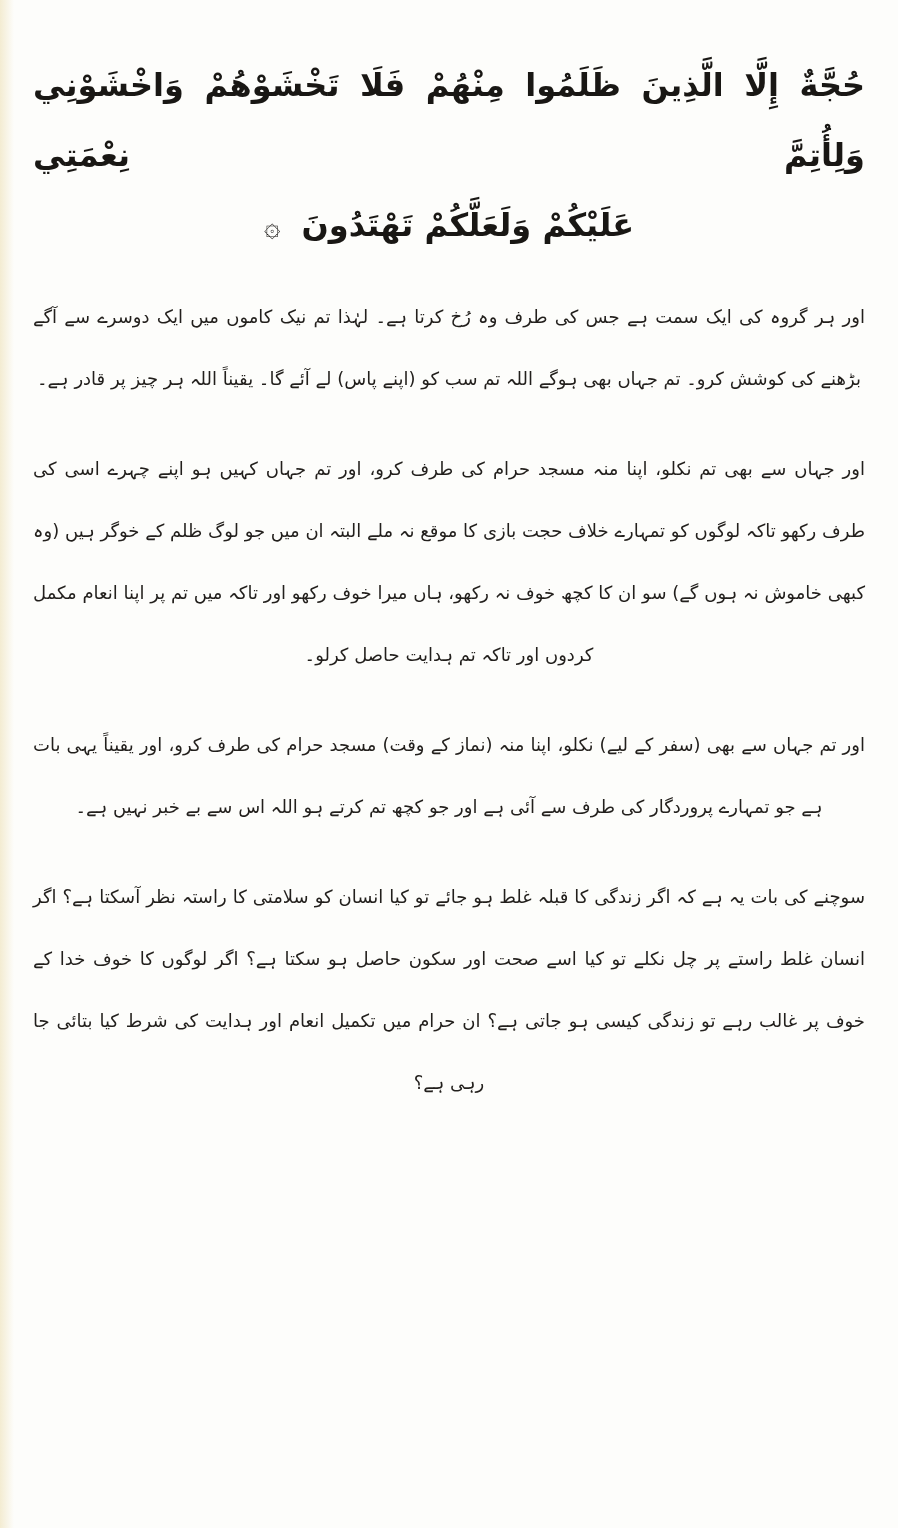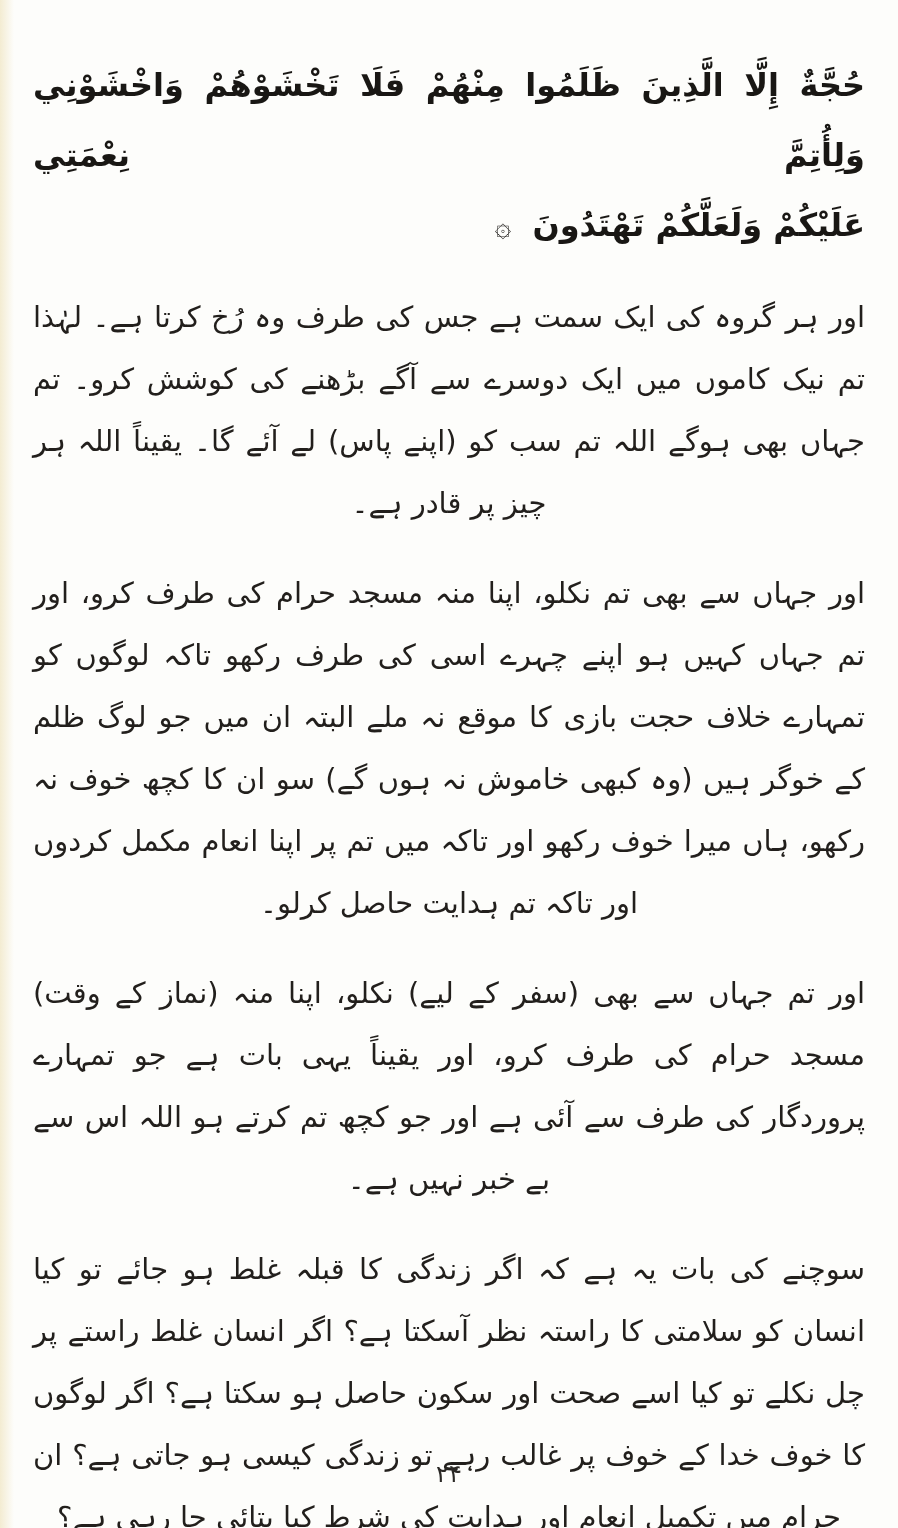--- a/index.html
+++ b/index.html
@@ -37,29 +37,30 @@
     font-size: 32px;
     line-height: 70px;
     letter-spacing: 0.5px;
     color: #191714;
   }
   .verse-line-1 {
     text-align: justify;
     text-align-last: justify;
   }
   .verse-line-2 {
+    text-align: center;
   }
   .ayah-marker {
     font-weight: 400;
     font-size: 28px;
     padding-right: 10px;
   }
   .para {
     direction: rtl;
-    font-size: 29px;
+    font-size: 18px;
     line-height: 62px;
     text-align: justify;
     text-align-last: center;
     margin: 0;
     color: #221f1c;
   }
   .para + .para { margin-top: 28px; }
   .verse-block + .para { margin-top: 24px; }
   .page-number {
     position: absolute;
@@ -88,14 +89,13 @@
     <p class="para" lang="ur">اور ہر گروہ کی ایک سمت ہے جس کی طرف وہ رُخ کرتا ہے۔ لہٰذا تم نیک کاموں میں ایک دوسرے سے آگے بڑھنے کی کوشش کرو۔ تم جہاں بھی ہوگے اللہ تم سب کو (اپنے پاس) لے آئے گا۔ یقیناً اللہ ہر چیز پر قادر ہے۔</p>
 
     <p class="para" lang="ur">اور جہاں سے بھی تم نکلو، اپنا منہ مسجد حرام کی طرف کرو، اور تم جہاں کہیں ہو اپنے چہرے اسی کی طرف رکھو تاکہ لوگوں کو تمہارے خلاف حجت بازی کا موقع نہ ملے البتہ ان میں جو لوگ ظلم کے خوگر ہیں (وہ کبھی خاموش نہ ہوں گے) سو ان کا کچھ خوف نہ رکھو، ہاں میرا خوف رکھو اور تاکہ میں تم پر اپنا انعام مکمل کردوں اور تاکہ تم ہدایت حاصل کرلو۔</p>
 
     <p class="para" lang="ur">اور تم جہاں سے بھی (سفر کے لیے) نکلو، اپنا منہ (نماز کے وقت) مسجد حرام کی طرف کرو، اور یقیناً یہی بات ہے جو تمہارے پروردگار کی طرف سے آئی ہے اور جو کچھ تم کرتے ہو اللہ اس سے بے خبر نہیں ہے۔</p>
 
     <p class="para" lang="ur">سوچنے کی بات یہ ہے کہ اگر زندگی کا قبلہ غلط ہو جائے تو کیا انسان کو سلامتی کا راستہ نظر آسکتا ہے؟ اگر انسان غلط راستے پر چل نکلے تو کیا اسے صحت اور سکون حاصل ہو سکتا ہے؟ اگر لوگوں کا خوف خدا کے خوف پر غالب رہے تو زندگی کیسی ہو جاتی ہے؟ ان حرام میں تکمیل انعام اور ہدایت کی شرط کیا بتائی جا رہی ہے؟</p>
 
   </div>
 
-  <div class="page-number">۲۴</div>
 </div>
 
 </body></html>

